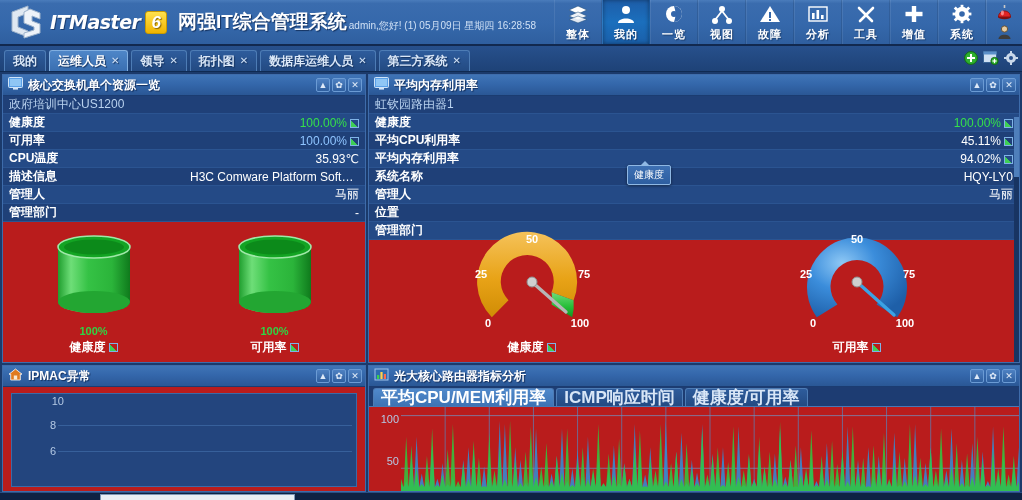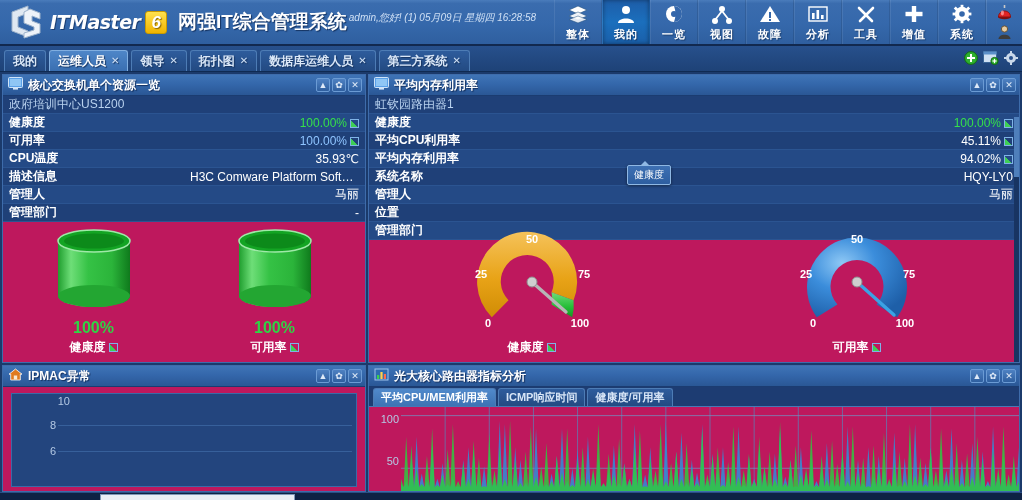--- a/index.html
+++ b/index.html
@@ -43,23 +43,22 @@
     color: #fff; font-weight: bold; font-size: 17px; font-style: italic;
     padding: 0 5px; border-radius: 3px; line-height: 21px;
     text-shadow: 1px 1px 1px #8a6700;
     border: 1px solid #c99a00;
   }
   .sys-name {
     font-size: 19px; font-weight: bold; color: #fff; margin-left: 6px;
     text-shadow: 1px 1px 1px #143260;
   }
   .user-line {
-    font-size: 10px; color: #cfe0f5; margin-top: 2px; padding-left: 2px;
+    font-size: 10px; color: #cfe0f5; margin-top: 10px; padding-left: 2px;
     white-space: nowrap;
-    font-style: italic;
   }
   .hdr-spacer { flex: 1 1 auto; }
 
   .navset { display: flex; align-items: stretch; }
   .navitem {
     width: 48px; display: flex; flex-direction: column;
     align-items: center; justify-content: center; gap: 2px;
     cursor: pointer; position: relative;
     border-left: 1px solid rgba(255,255,255,0.08);
     border-right: 1px solid rgba(0,0,0,0.10);
@@ -109,21 +108,21 @@
   .board {
     position: absolute; top: 72px; left: 0; right: 0; bottom: 8px;
     padding: 2px 2px 0 2px;
     display: grid;
     grid-template-columns: 364px 1fr;
     grid-template-rows: 289px 1fr;
     gap: 2px;
   }
 
   .panel {
-    background: #be185d;
+    background: #b91c1c;
     border: 1px solid #3e6cab;
     display: flex; flex-direction: column;
     overflow: hidden;
     position: relative;
   }
   .panel-hd {
     height: 21px; flex: 0 0 21px;
     background: linear-gradient(to bottom,#3f74b6 0%, #3467ab 45%, #2a5795 100%);
     border-bottom: 1px solid #1b3c71;
     display: flex; align-items: center; padding: 0 3px 0 5px;
@@ -166,31 +165,31 @@
   
   .gaugearea {
     position: absolute; left: 0; right: 0; bottom: 0;
     display: flex; align-items: flex-end; justify-content: space-around;
     padding-bottom: 6px;
   }
   .gauge-item { text-align: center; }
   .gauge-cap {
     font-size: 12px; font-weight: bold; color: #fff; margin-top: 2px;
   }
-  .cyl-pct { font-size: 16px; font-weight: bold; color: #2fd445; margin-top: 2px; }
+  .cyl-pct { font-size: 11px; font-weight: bold; color: #2fd445; margin-top: 2px; }
 
   
   .subtabs {
     height: 20px; display: flex; align-items: flex-end;
     padding: 0 4px; background: #1d3c72;
     border-bottom: 1px solid #4878b5;
   }
   .subtab {
     height: 18px; line-height: 17px; padding: 0 7px;
-    font-size: 11px; font-weight: bold; color: #d8e6f7;
+    font-size: 17px; font-weight: bold; color: #d8e6f7;
     background: linear-gradient(to bottom,#2e5c9c,#234a82);
     border: 1px solid #4d7cb5; border-bottom: none;
     border-radius: 3px 3px 0 0; margin-right: 2px; cursor: pointer;
   }
   .subtab.active { background: linear-gradient(to bottom,#5089cb,#3d73b4); color:#fff; }
 
   
   .plotwrap { position: absolute; inset: 0; }
   .ylab {
     position: absolute; font-size: 11px; color: #b4c9e4;
@@ -663,21 +662,21 @@
           <span class="hd-btn">▲</span>
           <span class="hd-btn">✿</span>
           <span class="hd-btn">✕</span>
         </span>
       </div>
       <div class="panel-bd">
         <div class="plotwrap">
           <div style="position:absolute;left:8px;top:6px;right:8px;bottom:4px;border:1px solid #3b6aa7;background:#23457e;">
             <div style="position:absolute;left:46px;top:34%;right:4px;" class="gline"></div>
             <div style="position:absolute;left:46px;top:62%;right:4px;" class="gline"></div>
-            <div class="ylab" style="left:24px;width:34px;text-align:right;top:8%">10</div>
+            <div class="ylab" style="left:18px;width:34px;text-align:right;top:8%">10</div>
             <div class="ylab" style="left:10px;width:34px;text-align:right;top:34%">8</div>
             <div class="ylab" style="left:10px;width:34px;text-align:right;top:62%">6</div>
           </div>
         </div>
       </div>
     </div>
 
     <div class="panel">
       <div class="panel-hd">
         <span>

